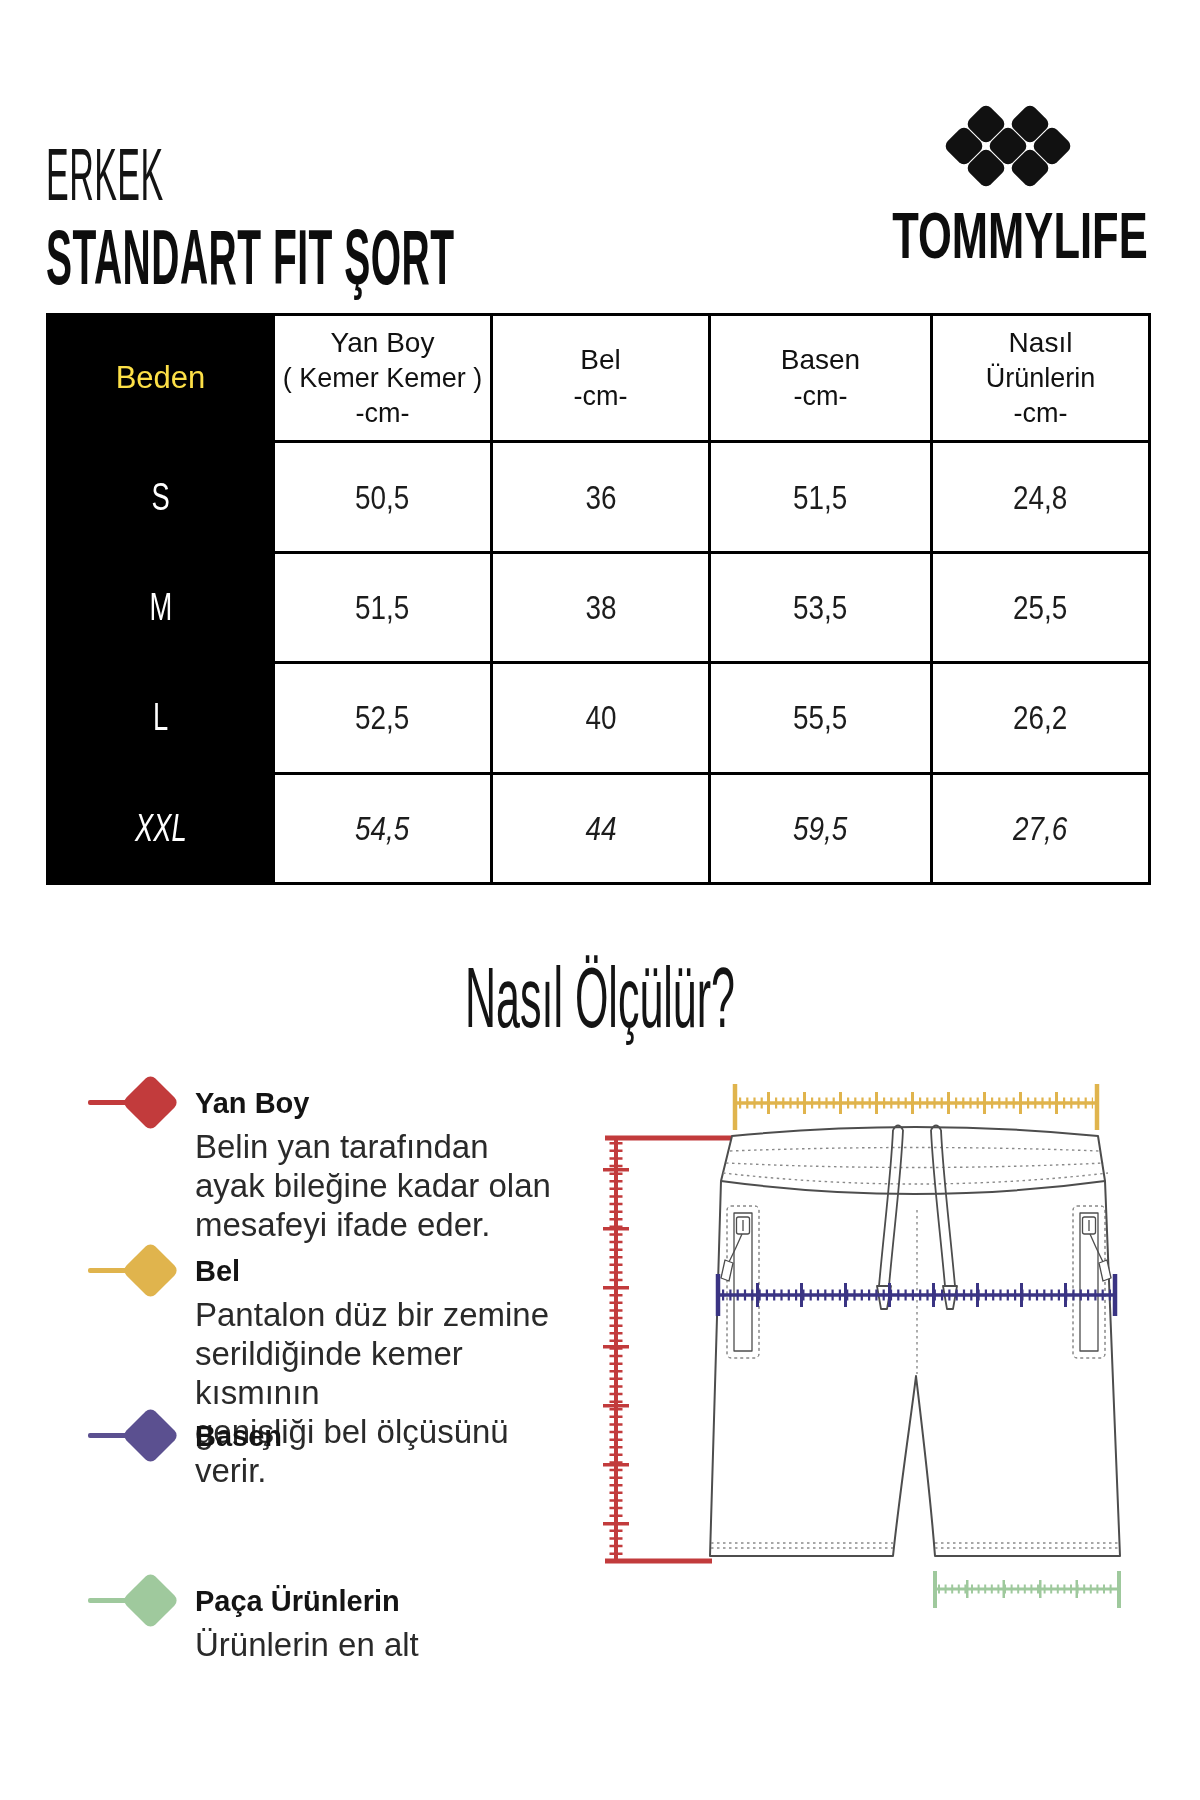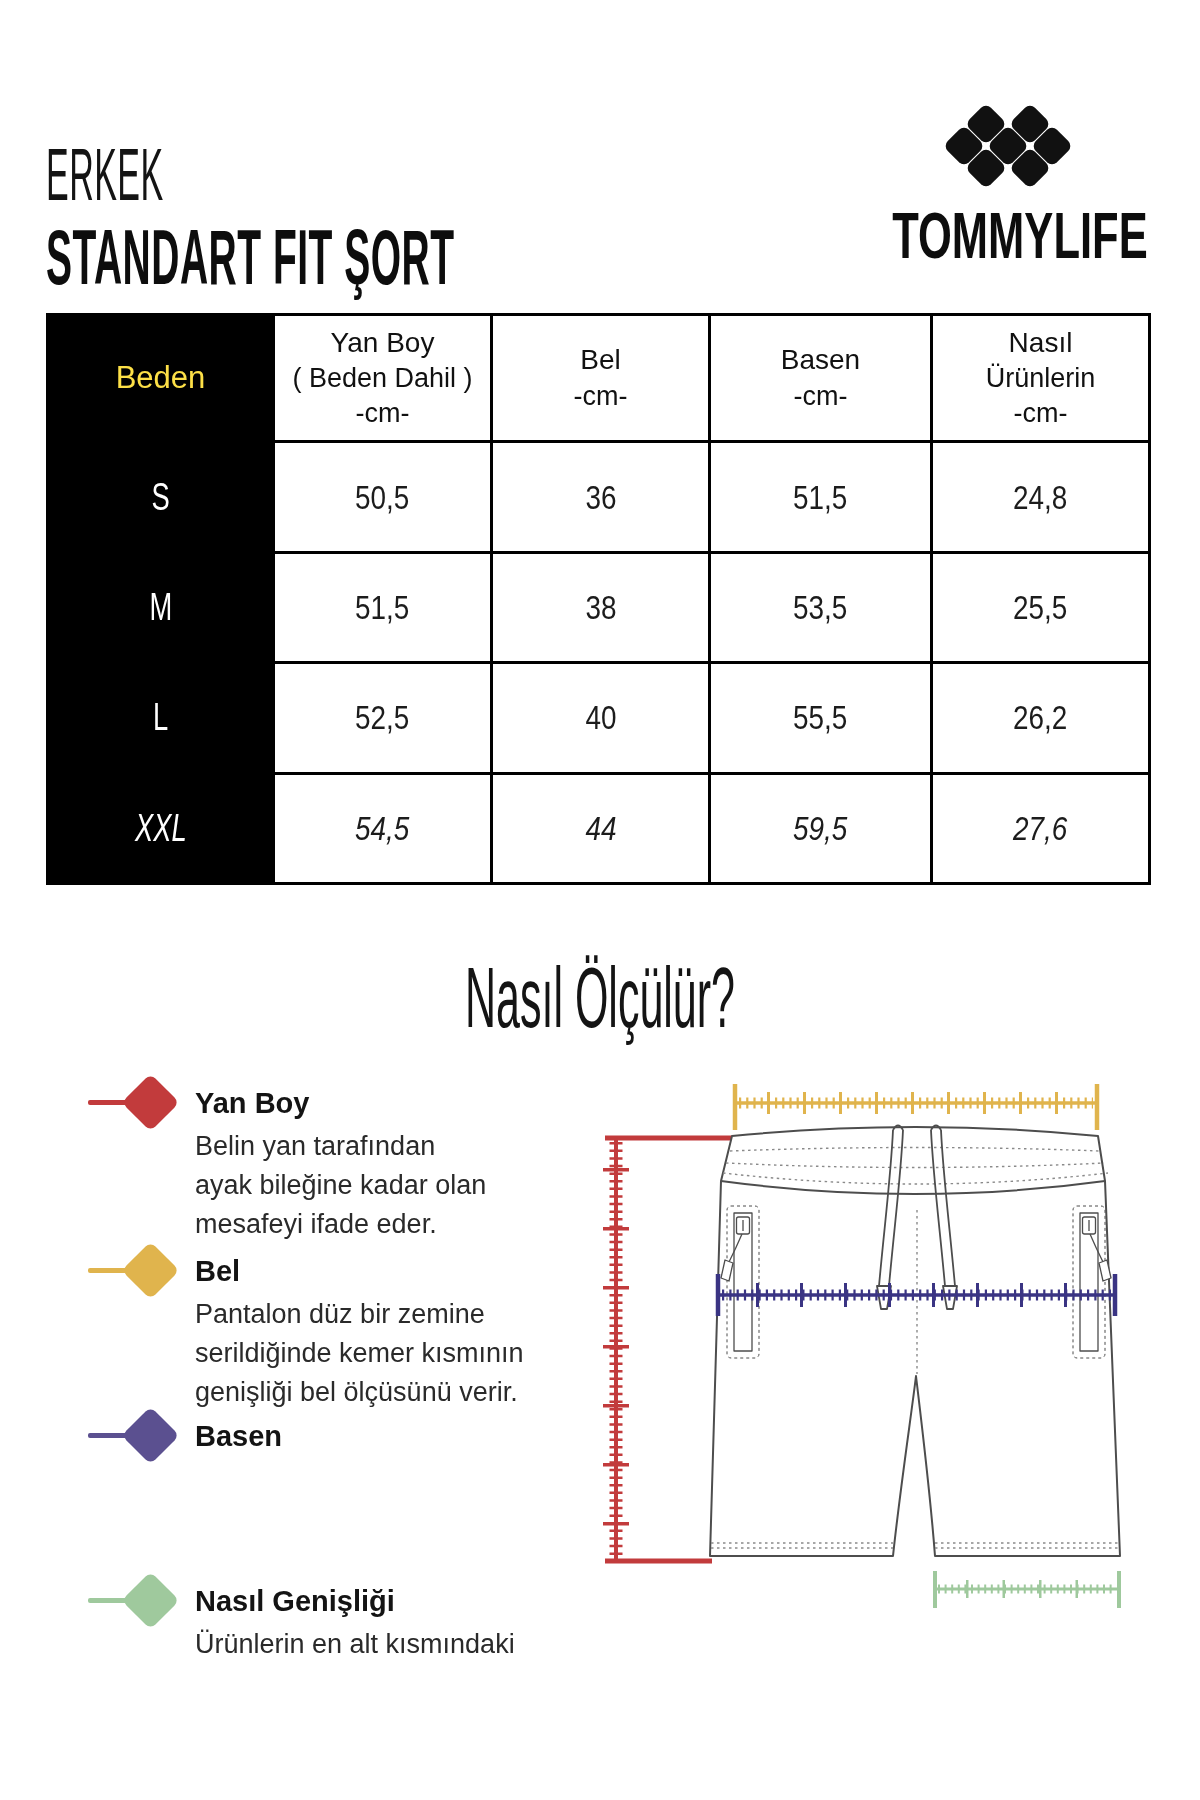--- a/index.html
+++ b/index.html
@@ -34,21 +34,21 @@
   .measure-title{position:absolute;left:0;right:0;top:948px;text-align:center;
                  font-size:86px;font-weight:400;line-height:1.15;transform:scaleX(0.5);
                  color:#141414;white-space:nowrap;}
 
   .legend-item{position:absolute;left:88px;width:480px;padding-left:107px;box-sizing:border-box;}
   .legend-marker{position:absolute;left:0;top:0;width:100px;height:40px;}
   .legend-line{position:absolute;left:0;top:15px;width:54px;height:5px;border-radius:2px;}
   .legend-diamond{position:absolute;left:42px;top:-3px;width:41px;height:41px;border-radius:7px;
                   transform:rotate(45deg);}
   .legend-name{font-size:29px;font-weight:700;color:#141414;line-height:36px;}
-  .legend-desc{font-size:27px;font-weight:400;color:#2a2a2a;line-height:39px;margin-top:6px;
+  .legend-desc{font-size:33px;font-weight:400;color:#2a2a2a;line-height:39px;margin-top:6px;
                white-space:pre-line;}
 
   .diagram{position:absolute;left:560px;top:1060px;}
 </style>
 </head>
 <body>
 
 <div class="page">
 
   <div class="cat-title">ERKEK</div>
@@ -75,21 +75,21 @@
         <col style="width:222px">
         <col style="width:218px">
       </colgroup>
     <tbody>
         <tr style="height:95px;">
       <td class="col-size hdr beden">
         <div>Beden</div>
       </td>
       <td class="hdr">
         <div class="hdr-label">Yan Boy</div>
-        <div class="hdr-sub">( Beden Dahil )</div>
+        <div class="hdr-sub">( Kemer Kemer )</div>
         <div class="hdr-unit">-cm-</div>
       </td>
       <td class="hdr">
         <div class="hdr-label">Bel</div>
 
         <div class="hdr-unit">-cm-</div>
       </td>
       <td class="hdr">
         <div class="hdr-label">Basen</div>
 
@@ -163,21 +163,21 @@
       <div class="legend-diamond" style="background-color: rgb(91, 80, 144);"></div>
     </div>
     <div class="legend-name">Basen</div>
   </div>
 
   <div class="legend-item" style="top:1583px;">
     <div class="legend-marker">
       <div class="legend-line" style="background-color: rgb(159, 201, 157);"></div>
       <div class="legend-diamond" style="background-color: rgb(159, 201, 157);"></div>
     </div>
-    <div class="legend-name">Nasıl Genişliği</div>
+    <div class="legend-name">Paça Ürünlerin</div>
     <div class="legend-desc">Ürünlerin en alt kısmındaki
 genişliği ifade eder.</div>
   </div>
 
   <svg class="diagram" width="600" height="580" viewBox="0 0 600 580">
 
     <g fill="none" stroke-linecap="butt" style="stroke: rgb(194, 59, 60);">
       <line x1="45" y1="78" x2="173" y2="78" stroke-width="5"></line>
       <line x1="45" y1="501" x2="152" y2="501" stroke-width="5"></line>
       <line x1="56" y1="78" x2="56" y2="501" stroke-width="4"></line>

